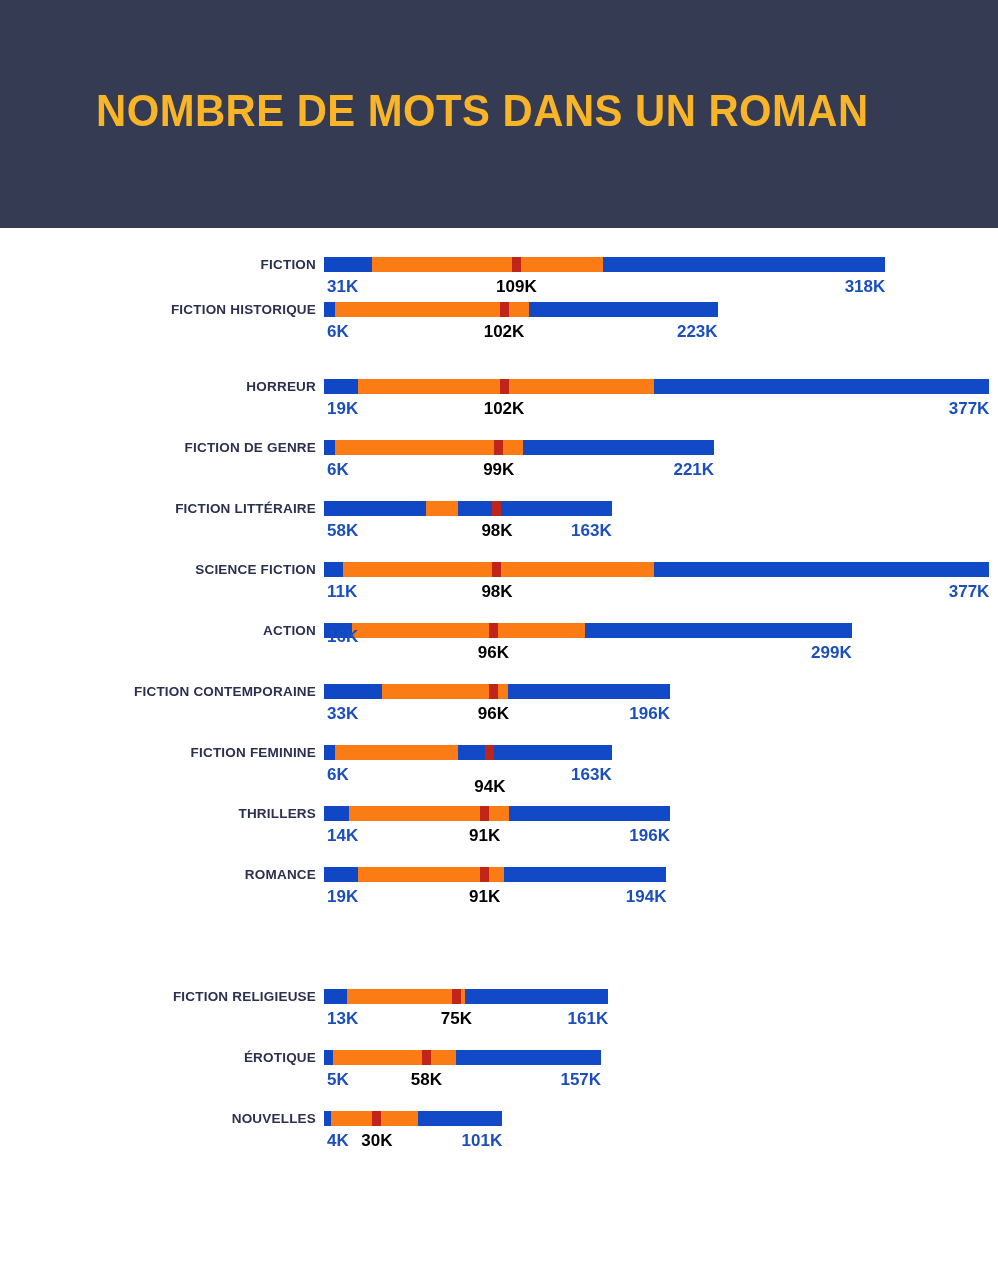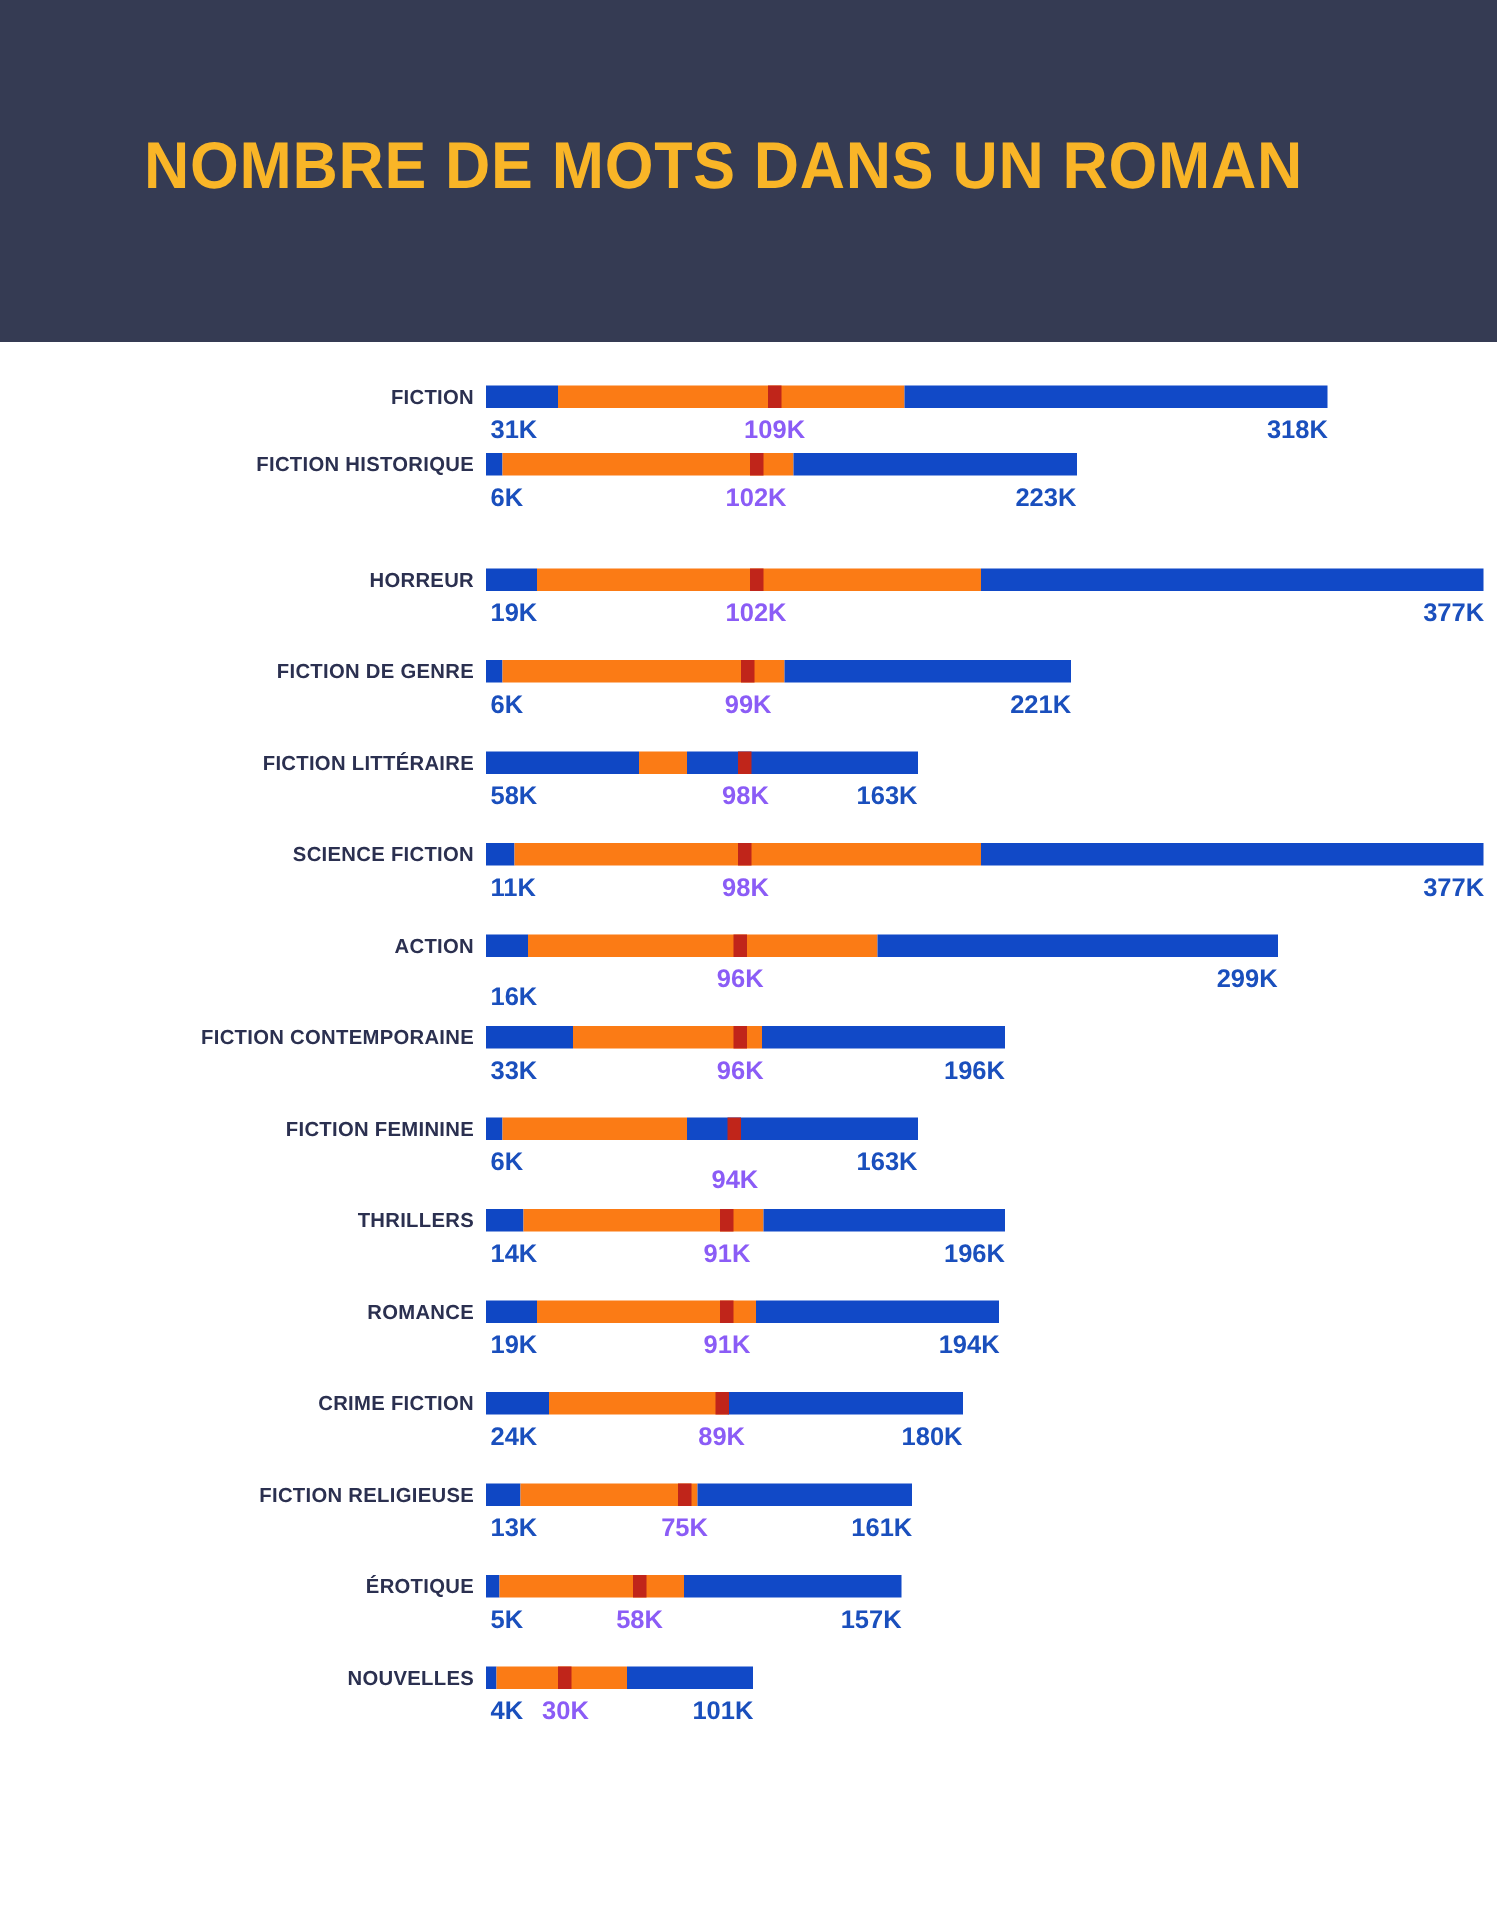--- a/index.html
+++ b/index.html
@@ -45,21 +45,21 @@
   .seg-min{background:#0f47c4;left:0;}
   .seg-range{background:#fb7b15;}
   .seg-max{background:#1149c7;}
   .seg-median{background:#c0251a;}
   .val{
     position:absolute;top:20px;
     font-size:17px;font-weight:bold;
     white-space:nowrap;
   }
   .val-min{color:#1a4fbd;}
-  .val-med{color:#8b5cf6;}
+  .val-med{color:#000000;}
   .val-max{color:#1a4fbd;}
 </style>
 </head>
 <body>
 
 <div id="header">
   <div id="header-title">NOMBRE DE MOTS DANS UN ROMAN</div>
 </div>
 
 <div id="chart">
@@ -136,21 +136,21 @@
       <div class="val val-max" style="left: 989.405px; top: 28px; transform: translateX(-100%);">377K</div>
     </div>
     <div class="row" style="top: 387px;">
       <div class="row-label" style="top: 8px;">ACTION</div>
       <div class="bar" style="top: 8px; width: 527.735px;">
         <div class="seg seg-min" style="width: 28.24px;"></div>
         <div class="seg seg-range" style="left: 28.24px; width: 232.98px;"></div>
         <div class="seg seg-max" style="left: 261.22px; width: 266.515px;"></div>
         <div class="seg seg-median" style="left: 164.94px; width: 9px;"></div>
       </div>
-      <div class="val val-min" style="left: 327px; top: 40px;">16K</div>
+      <div class="val val-min" style="left: 327px; top: 12px;">16K</div>
       <div class="val val-med" style="left: 493.44px; top: 28px; transform: translateX(-50%);">96K</div>
       <div class="val val-max" style="left: 851.735px; top: 28px; transform: translateX(-100%);">299K</div>
     </div>
     <div class="row" style="top: 448px;">
       <div class="row-label" style="top: 8px;">FICTION CONTEMPORAINE</div>
       <div class="bar" style="top: 8px; width: 345.94px;">
         <div class="seg seg-min" style="width: 58.245px;"></div>
         <div class="seg seg-range" style="left: 58.245px; width: 125.315px;"></div>
         <div class="seg seg-max" style="left: 183.56px; width: 162.38px;"></div>
         <div class="seg seg-median" style="left: 164.94px; width: 9px;"></div>
@@ -188,32 +188,20 @@
       <div class="bar" style="top: 8px; width: 342.41px;">
         <div class="seg seg-min" style="width: 33.535px;"></div>
         <div class="seg seg-range" style="left: 33.535px; width: 146.495px;"></div>
         <div class="seg seg-max" style="left: 180.03px; width: 162.38px;"></div>
         <div class="seg seg-median" style="left: 156.115px; width: 9px;"></div>
       </div>
       <div class="val val-min" style="left: 327px; top: 28px;">19K</div>
       <div class="val val-med" style="left: 484.615px; top: 28px; transform: translateX(-50%);">91K</div>
       <div class="val val-max" style="left: 666.41px; top: 28px; transform: translateX(-100%);">194K</div>
     </div>
-    <div class="row" style="top: 692px;">
-      <div class="row-label" style="top: 8px;">CRIME FICTION</div>
-      <div class="bar" style="top: 8px; width: 317.7px;">
-        <div class="seg seg-min" style="width: 42.36px;"></div>
-        <div class="seg seg-range" style="left: 42.36px; width: 118.255px;"></div>
-        <div class="seg seg-max" style="left: 160.615px; width: 157.085px;"></div>
-        <div class="seg seg-median" style="left: 152.585px; width: 9px;"></div>
-      </div>
-      <div class="val val-min" style="left: 327px; top: 28px;">24K</div>
-      <div class="val val-med" style="left: 481.085px; top: 28px; transform: translateX(-50%);">89K</div>
-      <div class="val val-max" style="left: 641.7px; top: 28px; transform: translateX(-100%);">180K</div>
-    </div>
     <div class="row" style="top: 753px;">
       <div class="row-label" style="top: 8px;">FICTION RELIGIEUSE</div>
       <div class="bar" style="top: 8px; width: 284.165px;">
         <div class="seg seg-min" style="width: 22.945px;"></div>
         <div class="seg seg-range" style="left: 22.945px; width: 118.255px;"></div>
         <div class="seg seg-max" style="left: 141.2px; width: 142.965px;"></div>
         <div class="seg seg-median" style="left: 127.875px; width: 9px;"></div>
       </div>
       <div class="val val-min" style="left: 327px; top: 28px;">13K</div>
       <div class="val val-med" style="left: 456.375px; top: 28px; transform: translateX(-50%);">75K</div>

